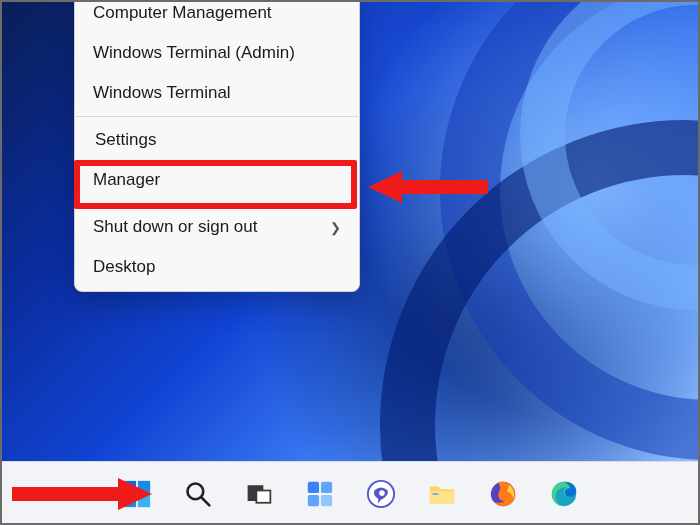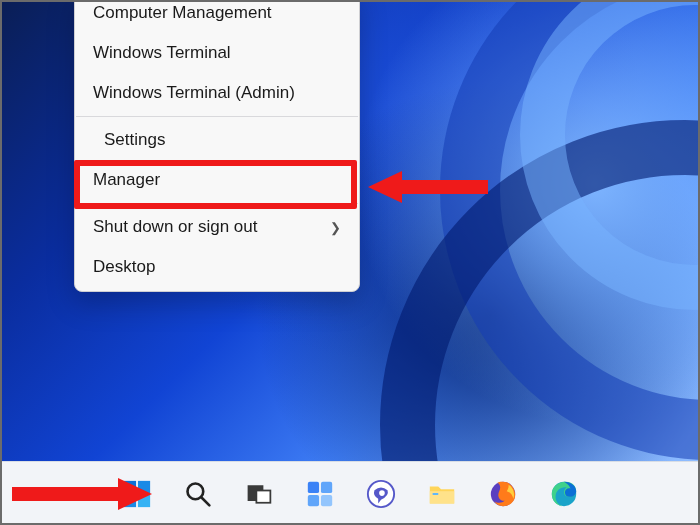--- a/index.html
+++ b/index.html
@@ -38,21 +38,21 @@
     padding:4px 0;
     z-index:10;
     font-size:17px;color:#1a1a1a;
   }
   .menu-item{
     height:40px;display:flex;align-items:center;padding:0 18px;cursor:default;
     justify-content:space-between;
   }
   .menu-sep{height:1px;background:#d9d9dc;margin:3px 1px;}
   .chev{color:#555;font-size:13px;}
-  .menu-item.highlight-row{margin:0 11px;}
+  .menu-item.highlight-row{margin:0 2px;}
 
   
   .highlight{
     position:absolute;left:74px;top:160px;width:283px;height:49px;
     border:6px solid #ef1a1a;border-radius:2px;box-sizing:border-box;
     z-index:20;pointer-events:none;
   }
 
   
   .arrow{position:absolute;z-index:25;pointer-events:none;}
@@ -68,24 +68,24 @@
   <div class="bloom-stripe s1"></div>
   <div class="bloom-stripe s2"></div>
   <div class="bloom-stripe s3"></div>
 </div>
 
 <div class="menu">
   <div class="menu-item">
     <span>Computer Management</span>
   </div>
   <div class="menu-item">
+    <span>Windows Terminal (Admin)</span>
+  </div>
+  <div class="menu-item">
     <span>Windows Terminal</span>
-  </div>
-  <div class="menu-item">
-    <span>Windows Terminal (Admin)</span>
   </div>
 
   <div class="menu-sep"></div>
 
   <div class="menu-item highlight-row">
     <span>Settings</span>
   </div>
   <div class="menu-item">
     <span>Manager</span>
   </div>

